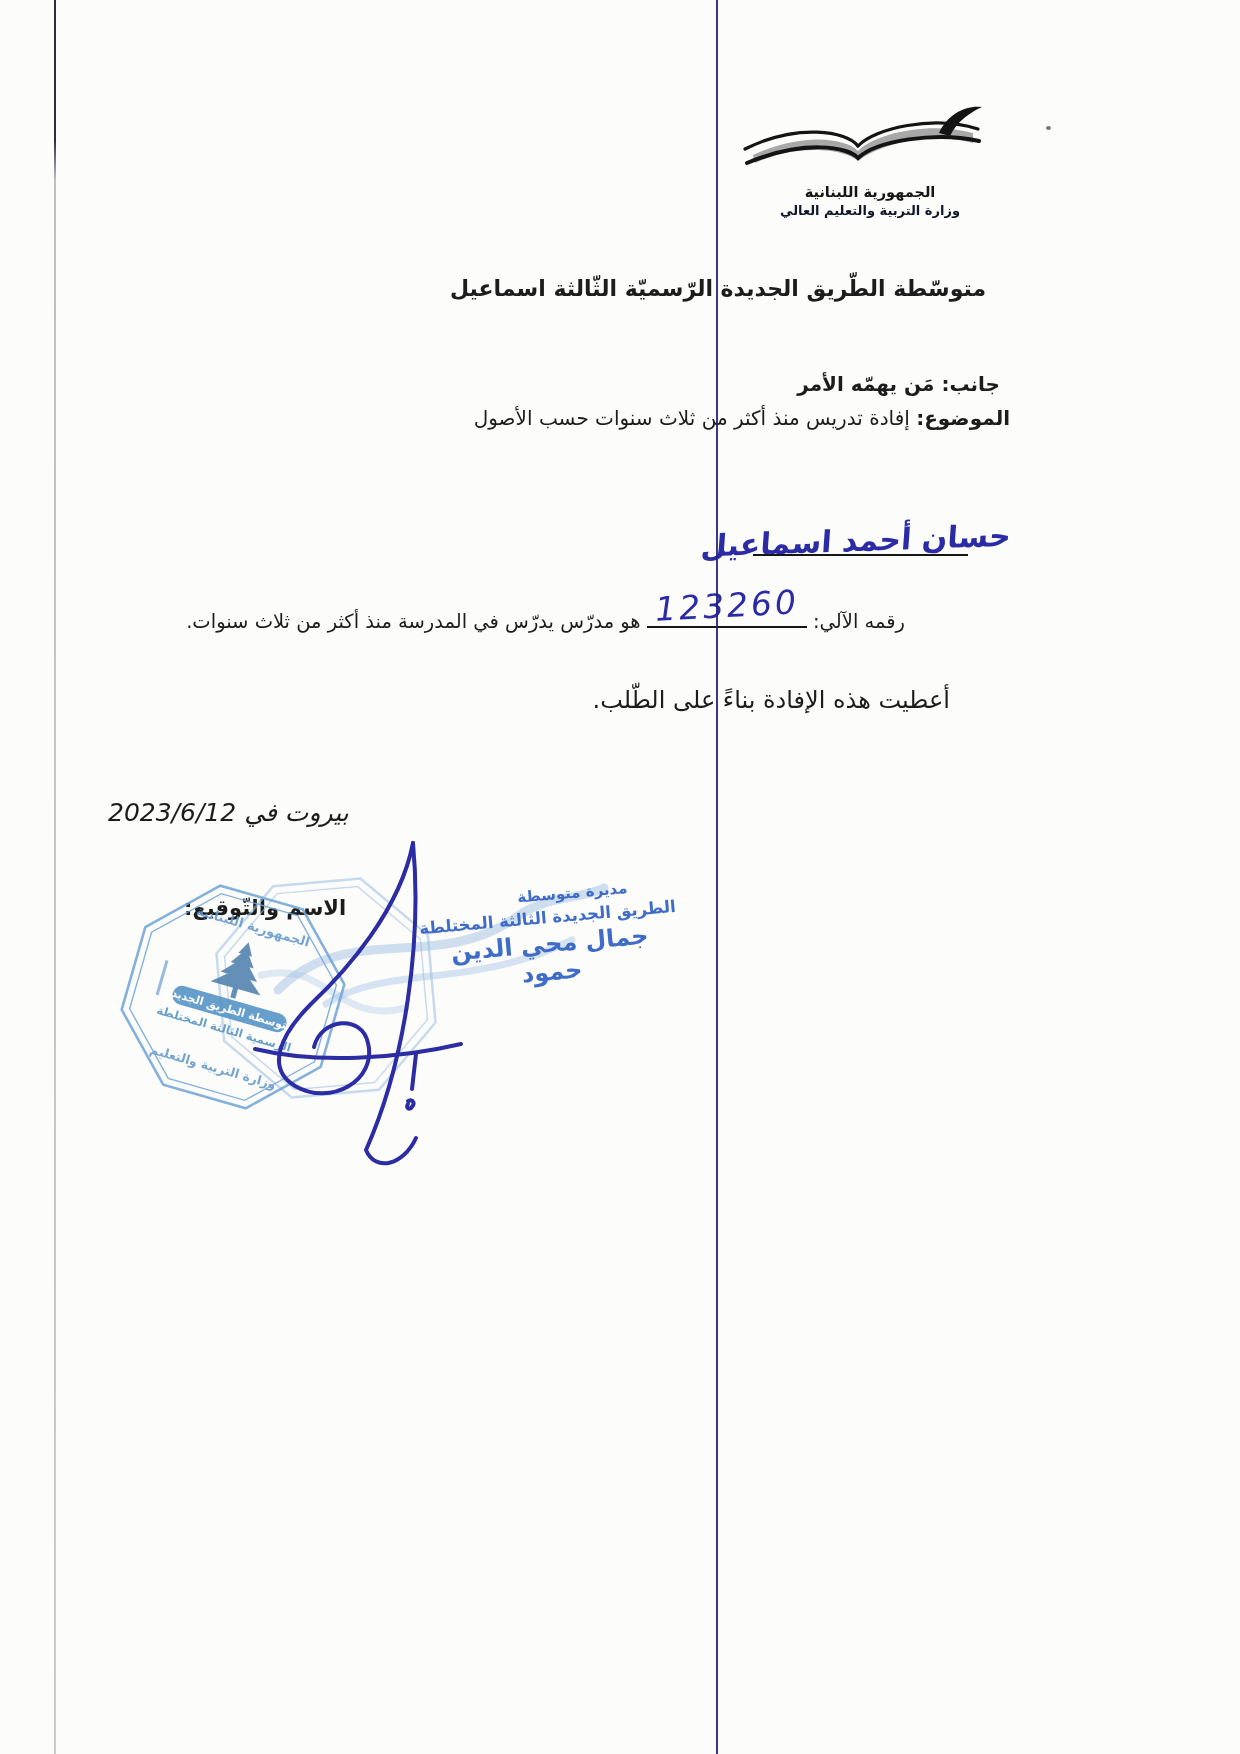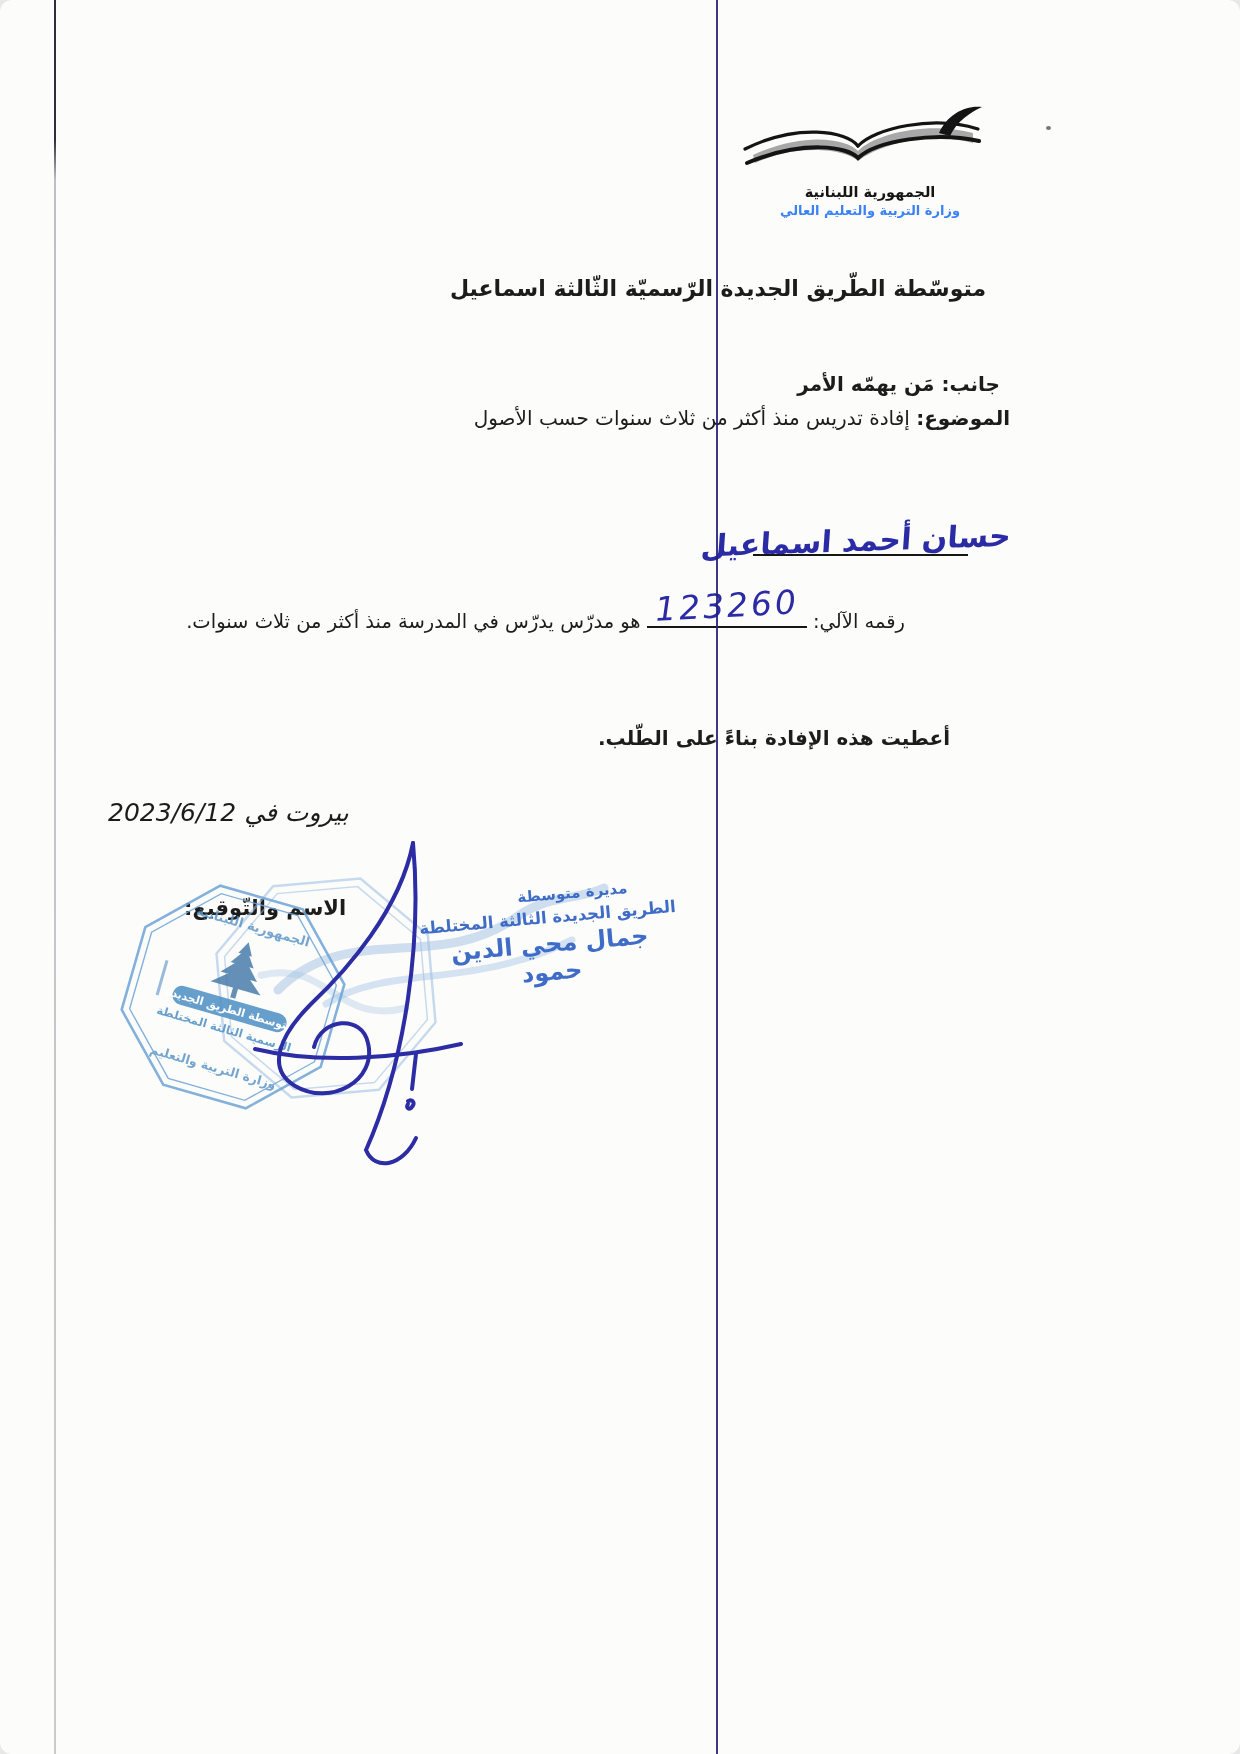--- a/index.html
+++ b/index.html
@@ -1,41 +1,41 @@
 <!DOCTYPE html>
 <html lang="ar"><head>
 <meta charset="utf-8">
 <style>
   html,body{margin:0;padding:0;background:#e8e8e8;}
   .page{
     position:relative;width:1240px;height:1754px;margin:0 auto;
     background:#fcfcfa;overflow:hidden;
-    font-family:"DejaVu Sans",sans-serif;color:#1c1c1c;border-radius:12px;
+    font-family:"DejaVu Sans",sans-serif;color:#1c1c1c;
   }
   
   .fold-line{position:absolute;left:716px;top:0;width:2px;height:1754px;background:#23237a;opacity:.9;z-index:60;}
   .left-edge{position:absolute;left:54px;top:0;width:2px;height:1754px;
     background:linear-gradient(to bottom,#2f2f3a 0,#2f2f3a 140px,rgba(90,90,110,.38) 180px,rgba(90,90,110,.30) 100%);z-index:5;}
   .spot{position:absolute;left:1046px;top:126px;width:5px;height:4px;background:#777;border-radius:50%;z-index:4;}
 
   
   .logo-wrap{position:absolute;left:735px;top:103px;width:255px;height:82px;z-index:6;}
   .ministry-text{position:absolute;left:728px;top:184px;width:284px;text-align:center;z-index:6;direction:rtl;}
   .ministry-text .l1{font-size:14.5px;font-weight:bold;color:#151515;}
-  .ministry-text .l2{font-size:13px;font-weight:bold;color:#3b82f6;margin-top:3px;}
+  .ministry-text .l2{font-size:13px;font-weight:bold;color:#0f172a;margin-top:3px;}
 
   
   .school-title{position:absolute;left:718px;top:276px;transform:translateX(-50%);
     white-space:nowrap;font-size:22px;font-weight:bold;direction:rtl;z-index:7;}
   .to-line{position:absolute;right:240px;top:352px;font-size:20px;font-weight:bold;direction:rtl;white-space:nowrap;z-index:7;margin-top:20px;}
   .subject-line{position:absolute;right:230px;top:406px;font-size:20px;direction:rtl;white-space:nowrap;z-index:7;}
   .subject-line .lbl{font-weight:bold;}
   .body1{position:absolute;right:272px;top:538px;font-size:19.5px;direction:rtl;white-space:nowrap;z-index:7;}
   .body2{position:absolute;right:335px;top:610px;font-size:19.5px;direction:rtl;white-space:nowrap;z-index:7;}
-  .body3{position:absolute;right:290px;top:726px;font-size:20px;direction:rtl;white-space:nowrap;z-index:7;font-weight:bold;}
+  .body3{position:absolute;right:290px;top:686px;font-size:24px;direction:rtl;white-space:nowrap;z-index:7;}
   .date-line{position:absolute;left:108px;top:798px;font-size:25px;direction:rtl;white-space:nowrap;z-index:7;font-style:italic;}
   .sig-label{position:absolute;left:184px;top:896px;font-size:21px;font-weight:bold;direction:rtl;white-space:nowrap;z-index:7;}
   .blank{display:inline-block;height:1px;border-bottom:2.5px solid #161616;position:relative;vertical-align:baseline;}
   .name-blank{width:215px;}
   .num-blank{width:160px;}
   .hw-name{position:absolute;left:-52px;bottom:-4px;font-size:30px;font-weight:bold;white-space:nowrap;
     transform:rotate(-2deg) skewX(-6deg);color:#2b2ba6;direction:rtl;}
   .hw-num{position:absolute;left:50%;bottom:1px;transform:translateX(-50%) rotate(-3deg);
     font-size:33px;font-style:italic;letter-spacing:3px;color:#2b2ba6;}
 

